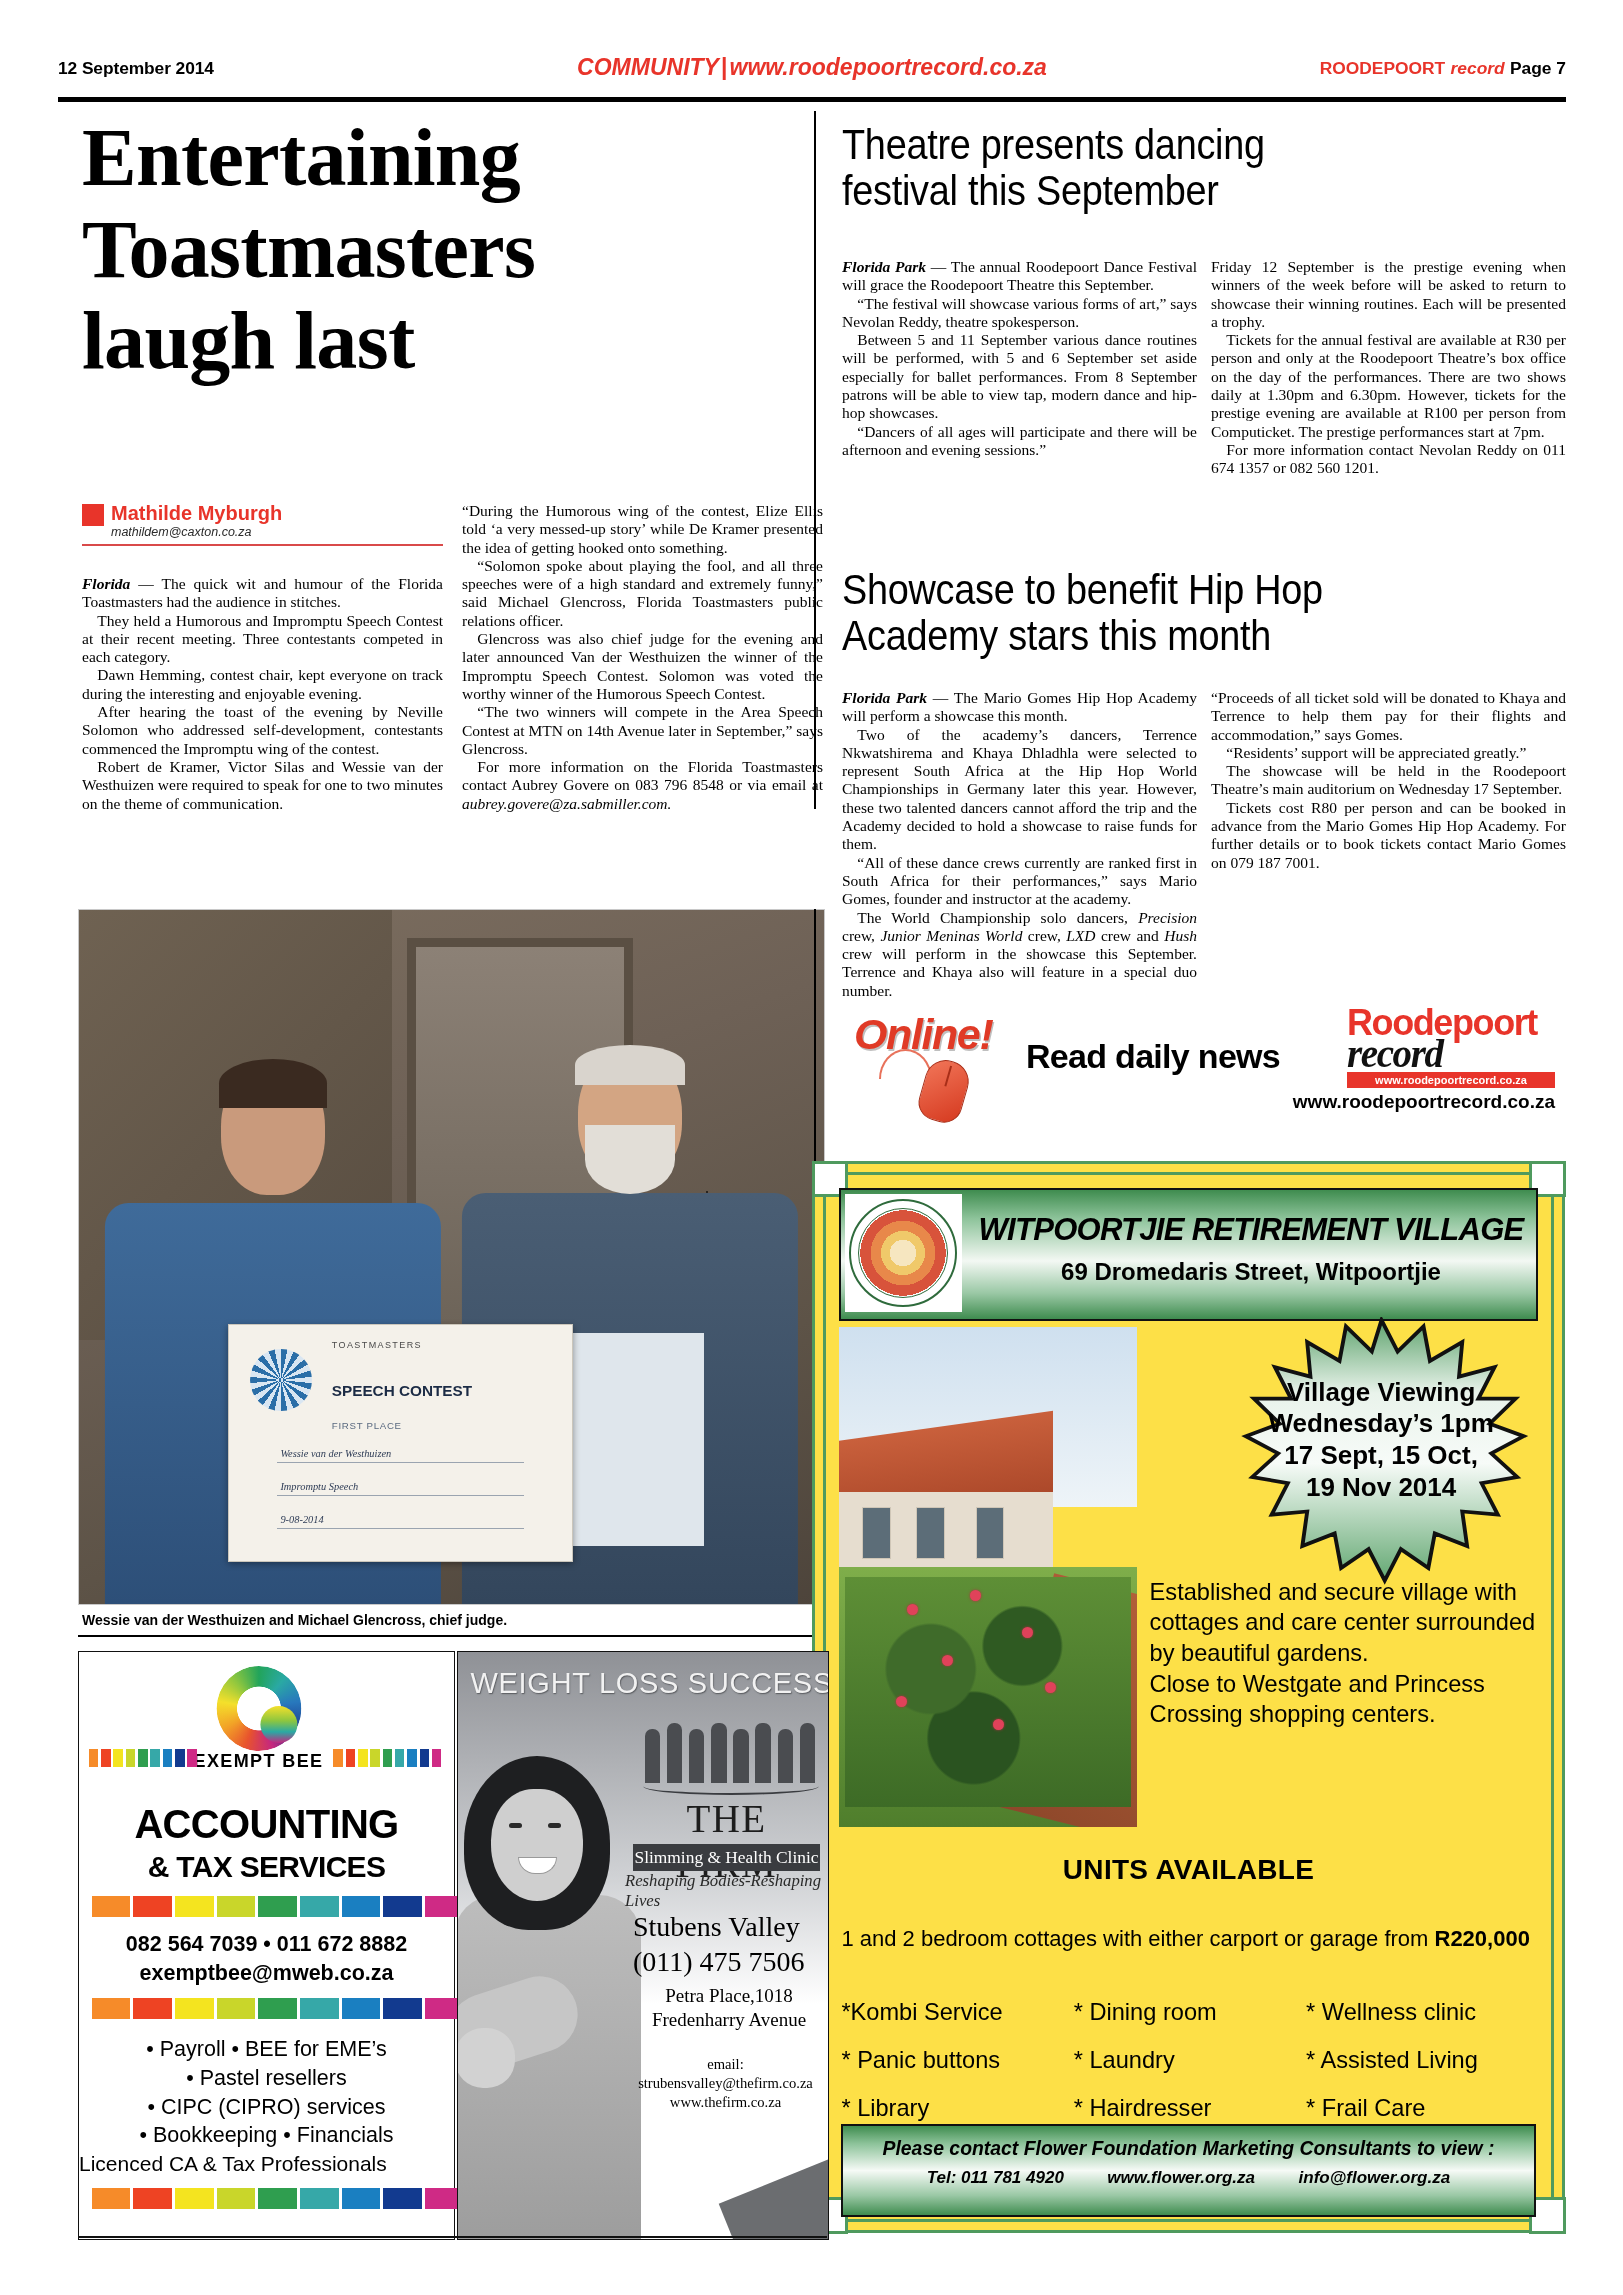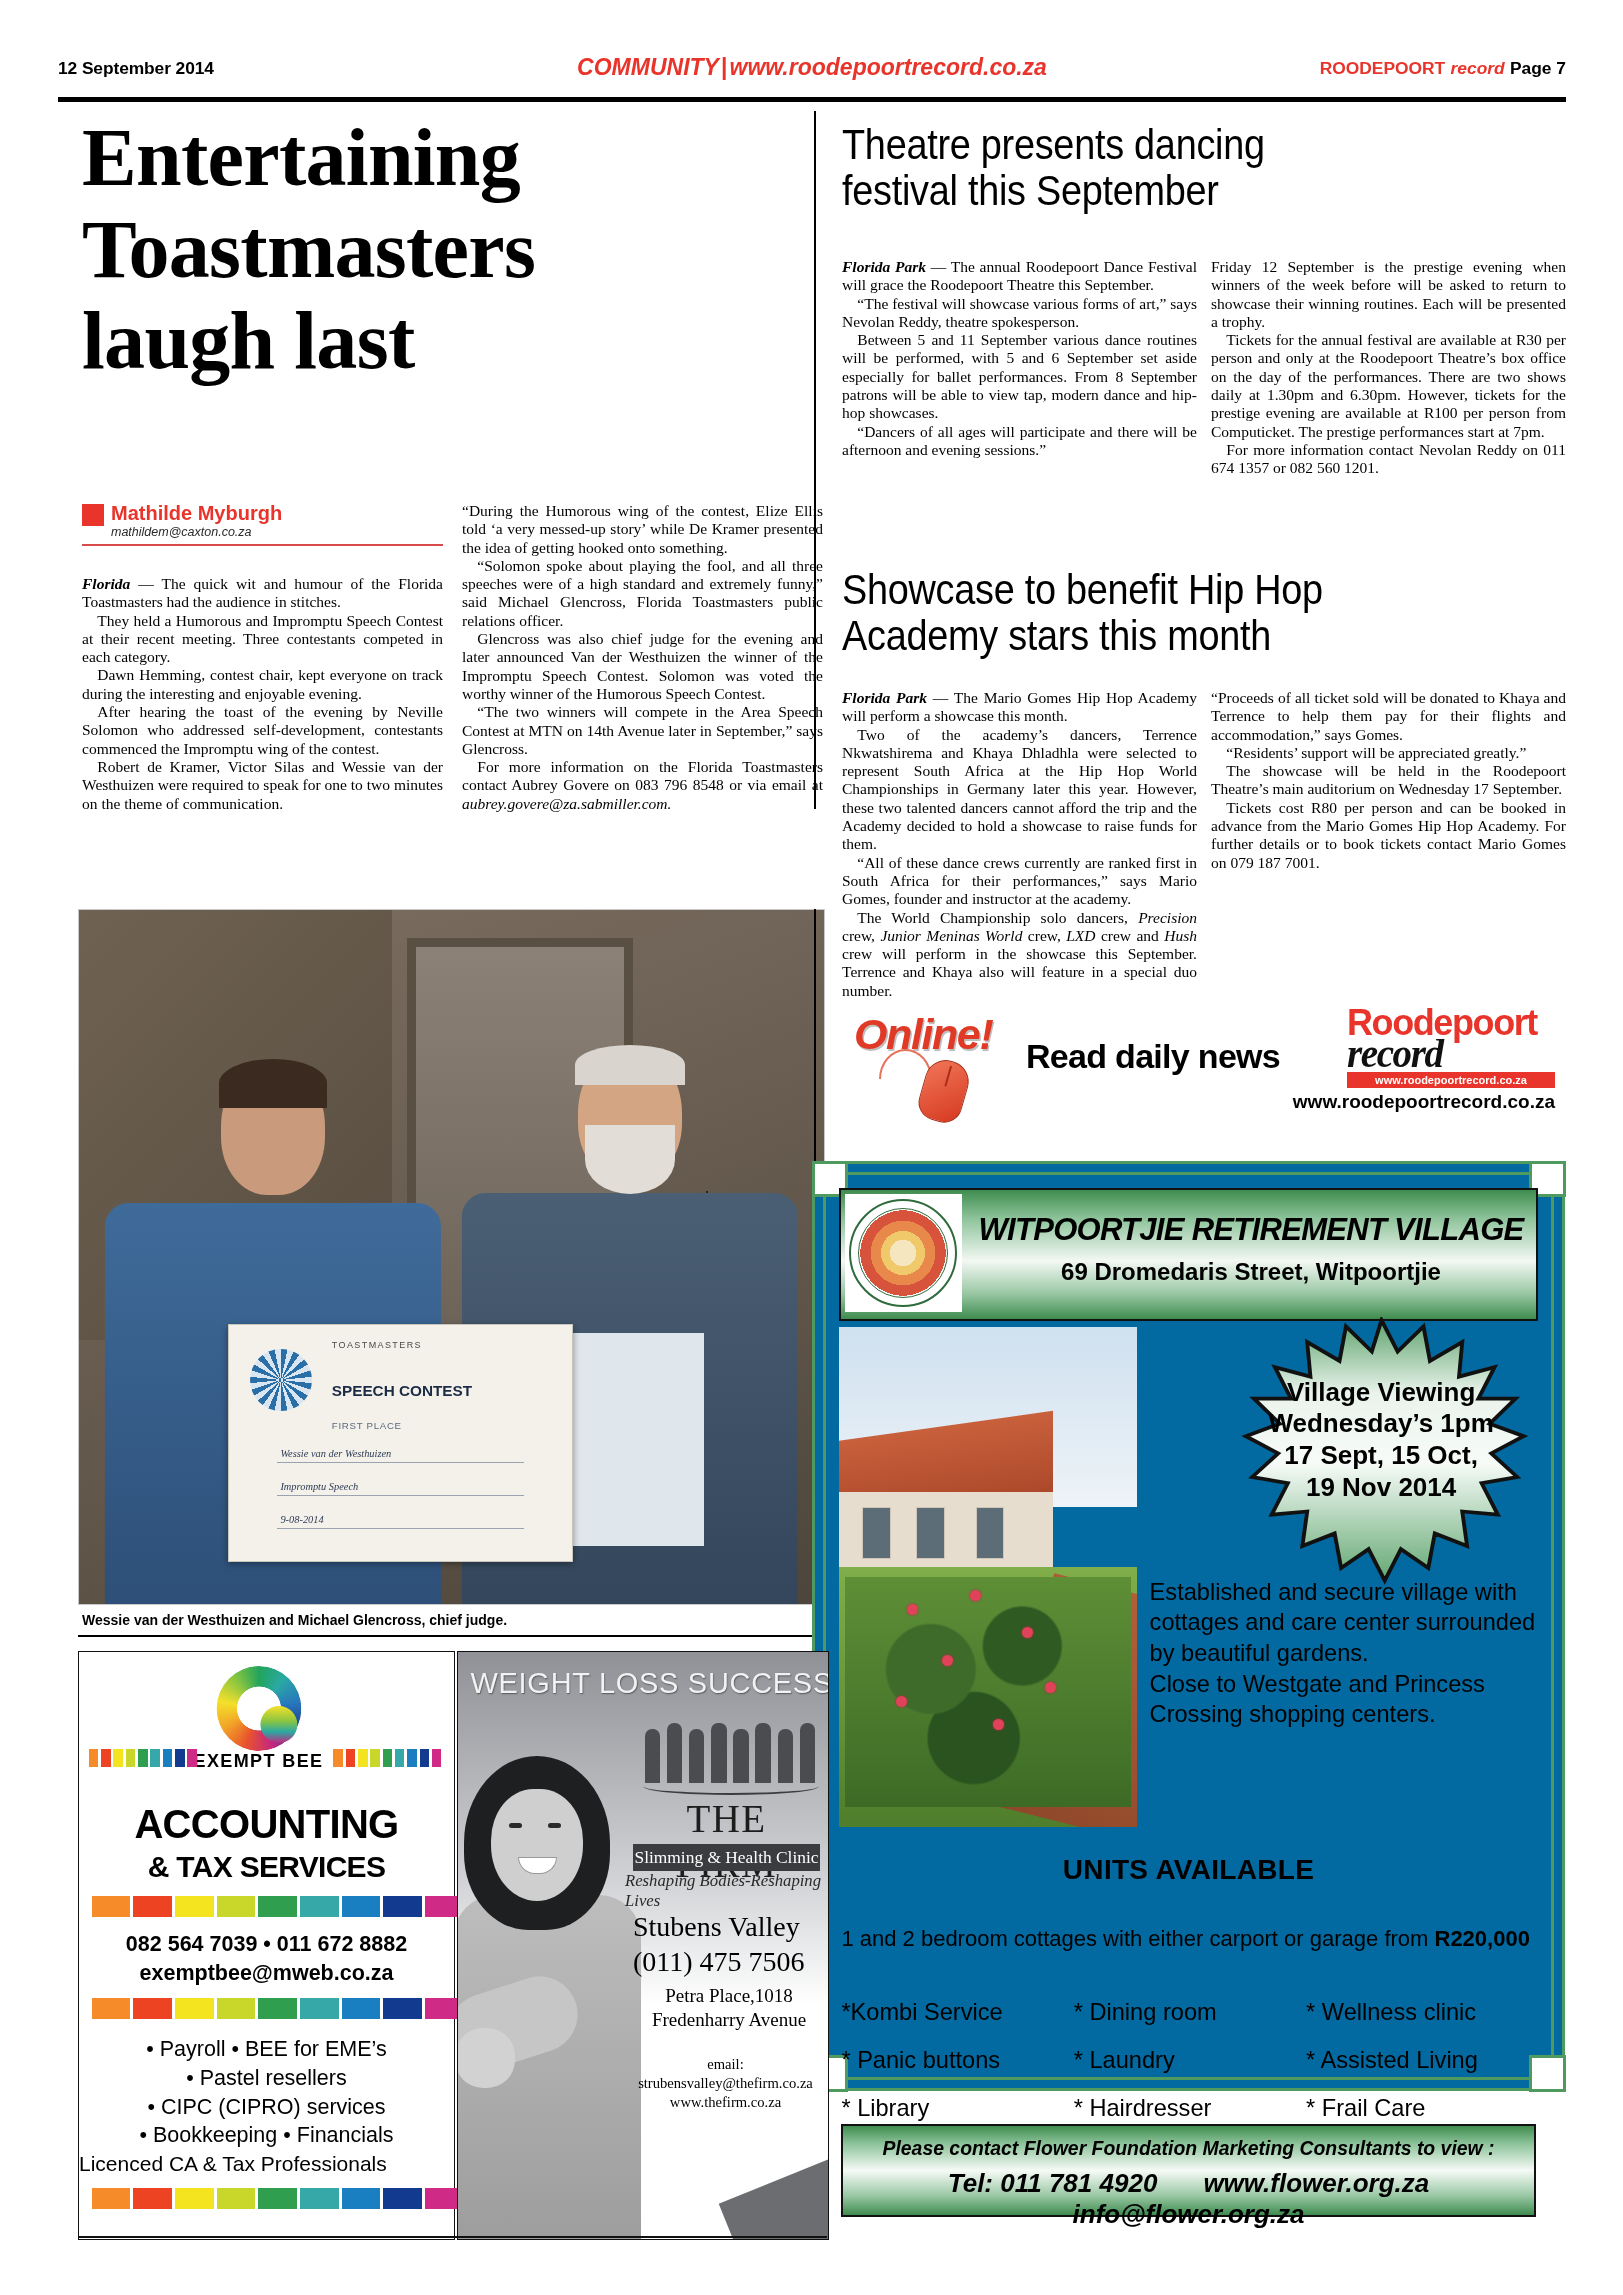--- a/index.html
+++ b/index.html
@@ -103,22 +103,22 @@
   #online .mouse:before{content:"";position:absolute;left:50%;top:4.2px;transform:translateX(-50%);width:2.1px;height:21px;background:#a82e18;}
   #online .cord{position:absolute;left:39px;top:43px;width:49px;height:28px;border:2.1px solid #e8715a;border-radius:50% 50% 0 0 / 100% 100% 0 0;border-bottom:none;}
   #online .rdn{position:absolute;left:186px;top:30.5px;font-family:"Liberation Sans",sans-serif;font-weight:bold;font-size:34px;letter-spacing:-0.7px;}
   #online .logo{position:absolute;right:14px;top:0;width:208px;}
   #online .logo .l1{font-family:"Liberation Sans",sans-serif;font-weight:bold;font-size:36px;color:#e8342a;letter-spacing:-1.4px;line-height:.95;}
   #online .logo .l2{font-family:"Liberation Serif",serif;font-style:italic;font-weight:bold;font-size:39px;color:#111;letter-spacing:-1.4px;line-height:.85;margin-top:-2.8px;}
   #online .logo .l3{background:#e8342a;color:#fff;font-family:"Liberation Sans",sans-serif;font-weight:bold;font-size:11px;text-align:center;padding:2.1px 0;margin-top:1.4px;}
   #online .url{position:absolute;right:14px;top:85px;font-family:"Liberation Sans",sans-serif;font-weight:bold;font-size:19px;}
 
   
-  #ad-rv{position:absolute;left:812px;top:1161px;width:753px;height:930px;
-     background:#0369a1;border:3.5px solid #4f9a5e;padding:0;box-sizing:border-box;}
+  #ad-rv{position:absolute;left:812px;top:1161px;width:753px;height:1072px;
+     background:#fde047;border:3.5px solid #4f9a5e;padding:0;box-sizing:border-box;}
   #ad-rv .inner-frame{position:absolute;inset:8.3px;border:3.5px solid #4f9a5e;}
   #ad-rv .corner{position:absolute;width:30.5px;height:30.5px;border:3.5px solid #4f9a5e;background:#fff;}
   #ad-rv .c-tl{left:-3.5px;top:-3.5px;}#ad-rv .c-tr{right:-3.5px;top:-3.5px;}
   #ad-rv .c-bl{left:-3.5px;bottom:-3.5px;}#ad-rv .c-br{right:-3.5px;bottom:-3.5px;}
   #ad-rv .content{position:absolute;left:23.6px;top:23.6px;right:23.6px;bottom:23.6px;}
 
   #rv-head{position:relative;height:129px;border:2.1px solid #111;
      background:linear-gradient(180deg,#3f8c4f 0%,#8dc39a 22%,#f3f8f3 55%,#9ac8a5 80%,#3f8c4f 100%);}
   #rv-logo{position:absolute;left:4.2px;top:4.2px;width:117px;height:118px;background:#fff;display:flex;align-items:center;justify-content:center;}
   #rv-logo .ring{width:104px;height:104px;border-radius:50%;border:2.1px solid #2f6b3c;position:relative;
@@ -157,21 +157,21 @@
      font-family:"Liberation Sans",sans-serif;font-size:22px;line-height:1.32;}
   #rv-cott b{font-weight:bold;}
   #rv-feat{position:absolute;left:2.8px;right:0;top:811px;display:grid;
      grid-template-columns:1fr 1fr 1fr;row-gap:21px;
      font-family:"Liberation Sans",sans-serif;font-size:23.6px;}
   #rv-foot{position:absolute;left:2.8px;right:2.8px;top:936px;height:89px;border:2.1px solid #111;
      background:linear-gradient(180deg,#3f8c4f 0%,#8dc39a 20%,#f6faf6 50%,#9ac8a5 78%,#3f8c4f 100%);}
   #rv-foot .f1{position:absolute;left:0;right:0;top:11px;text-align:center;
      font-family:"Liberation Sans",sans-serif;font-weight:bold;font-style:italic;font-size:19.4px;}
   #rv-foot .f2{position:absolute;left:0;right:0;top:42px;text-align:center;
-     font-family:"Liberation Sans",sans-serif;font-weight:bold;font-style:italic;font-size:26px;}
+     font-family:"Liberation Sans",sans-serif;font-weight:bold;font-style:italic;font-size:17px;}
   #rv-foot .f2 span{margin:0 19.4px;}
 
   
   #ad-bee{position:absolute;left:78px;top:1651px;width:375px;height:587px;border:1.4px solid #111;background:#fff;}
   #bee-logo{position:absolute;left:0;right:16px;top:14px;height:104px;}
   #bee-logo .swirl{position:absolute;left:50%;transform:translateX(-50%);top:0;width:85px;height:85px;border-radius:50%;
      background:conic-gradient(from 200deg,#e8532d,#f2a227,#f4e02b,#8dc63f,#22a45b,#2aa9a4,#2878bd,#1d3d8f,#c5277f,#e8532d);
      -webkit-mask:radial-gradient(circle at 50% 50%, transparent 0 36%, #000 37%);
      mask:radial-gradient(circle at 50% 50%, transparent 0 36%, #000 37%);}
   #bee-logo .dot{position:absolute;left:50%;transform:translateX(1.4px);top:40px;width:37px;height:37px;border-radius:50%;

